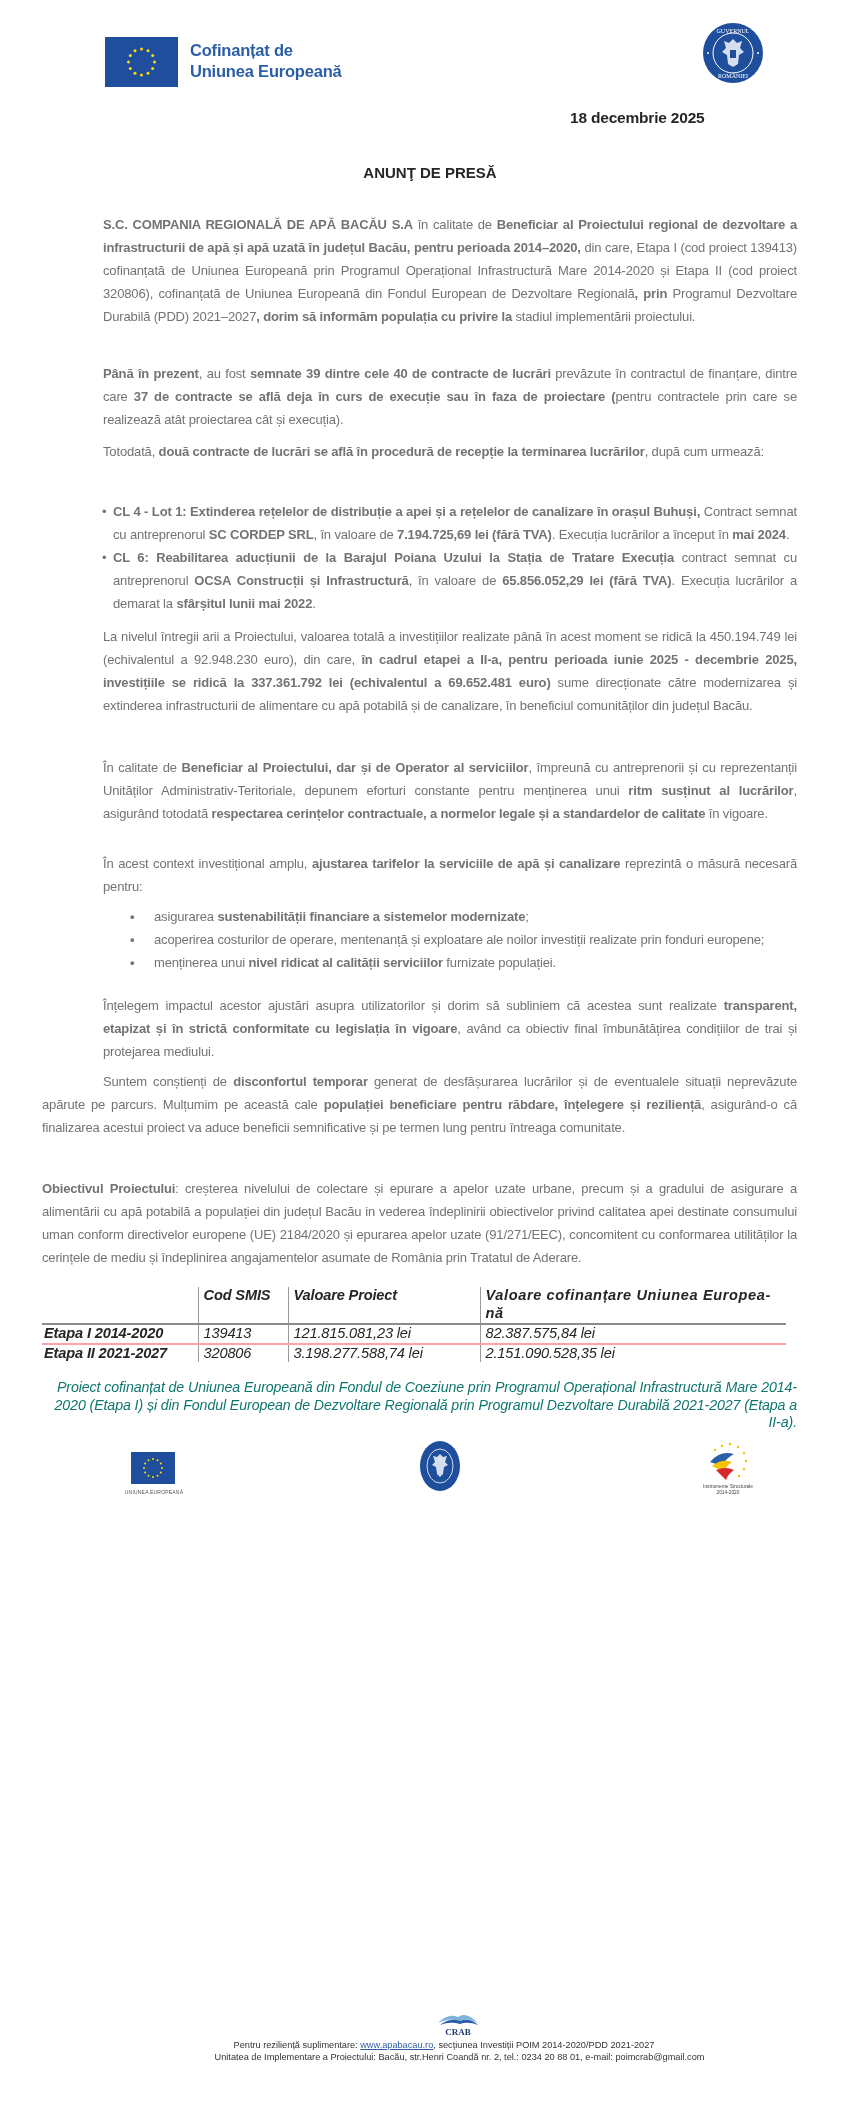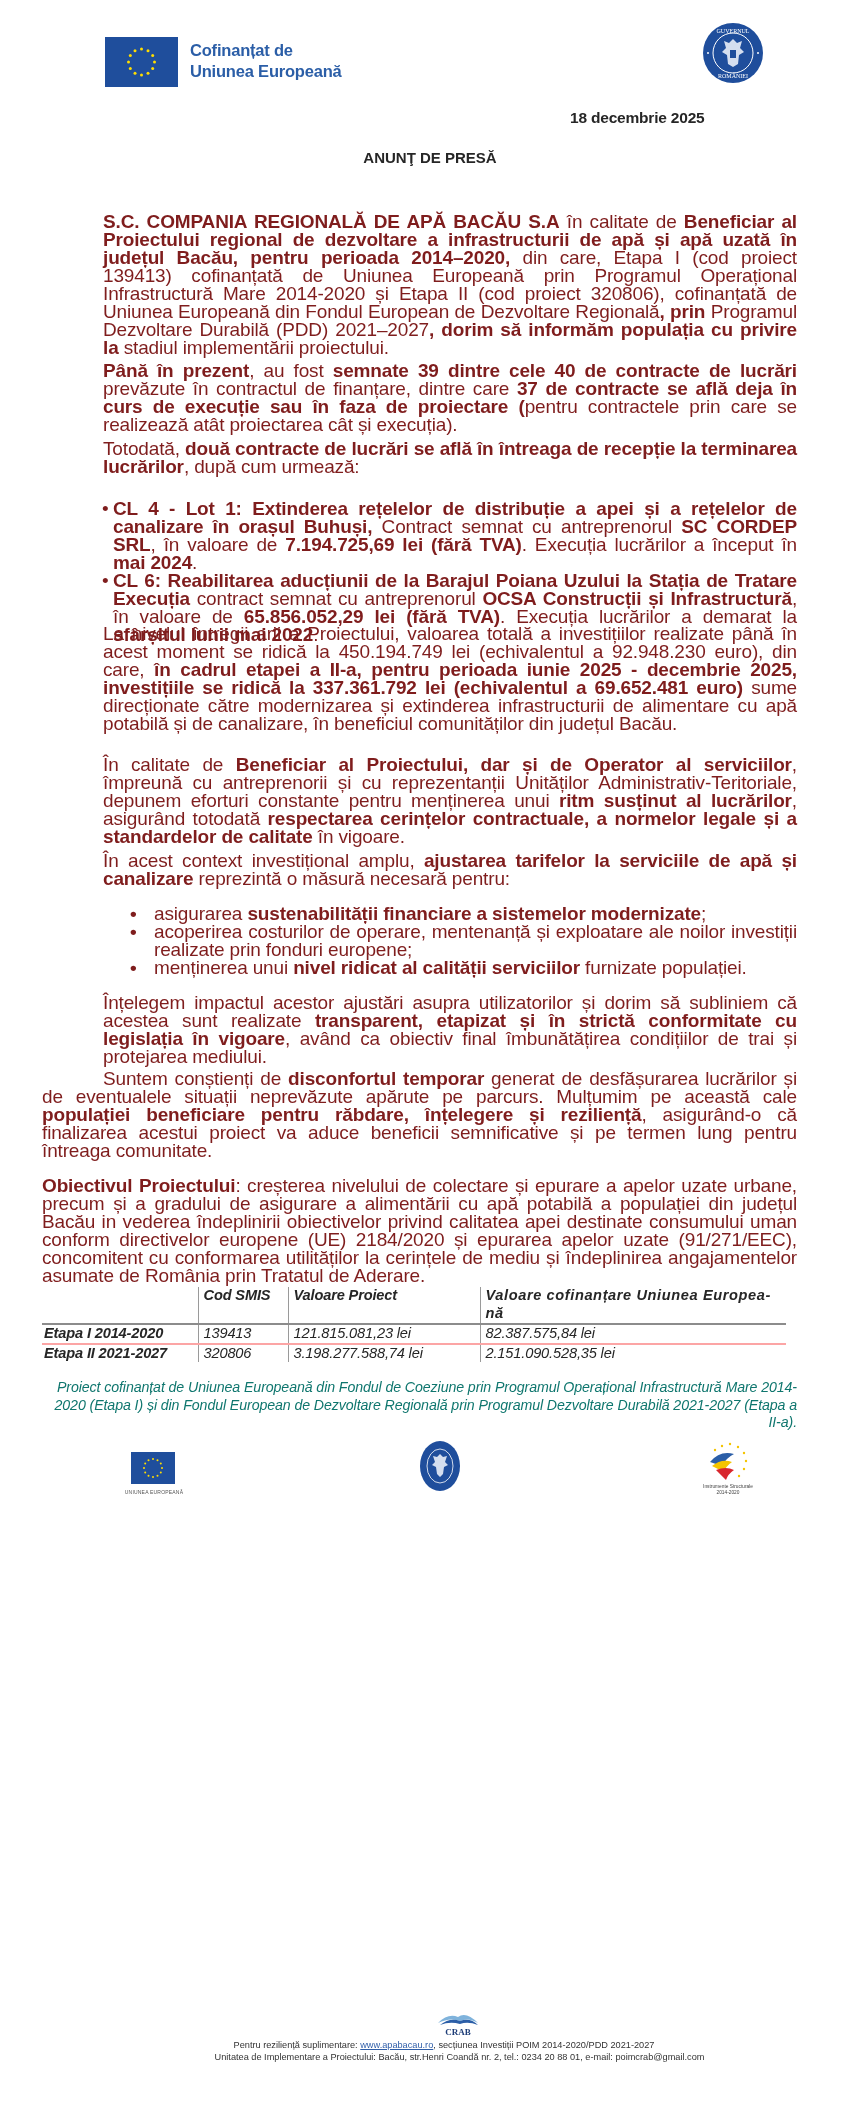--- a/index.html
+++ b/index.html
@@ -12,29 +12,29 @@
   }
   .abs { position: absolute; }
   b, .b { font-weight: bold; }
 
   
   .eu-logo { left: 105px; top: 37px; width: 73px; height: 50px; background: #1f4e9c; }
   .eu-logo svg { display: block; }
   .eu-text { left: 190px; top: 40px; font-size: 16.5px; line-height: 21px; font-weight: bold; color: #2b5ea7; letter-spacing: -0.2px; }
   .gov-seal { left: 702px; top: 22px; width: 62px; height: 62px; }
   .date { left: 570px; top: 109px; font-size: 15.5px; font-weight: bold; color: #262626; letter-spacing: -0.2px; }
-  .title { left: 0; width: 860px; top: 149px; text-align: center; font-size: 15px; font-weight: bold; color: #262626; }
+  .title { left: 0; width: 860px; top: 164px; text-align: center; font-size: 15px; font-weight: bold; color: #262626; }
 
   
   .para {
     position: absolute;
-    font-size: 19px;
-    line-height: 18px;
+    font-size: 13px;
+    line-height: 23px;
     text-align: justify;
-    color: #7f1d1d;
+    color: #737373;
     letter-spacing: -0.15px;
   }
   .w1 { left: 103px; width: 694px; }
   .w2 { left: 42px; width: 755px; }
   .indent { text-indent: 61px; }
 
   ul.contracts { list-style: none; }
   ul.contracts li { position: relative; padding-left: 10px; }
   ul.contracts li::before { content: "\2022"; position: absolute; left: -1px; top: 0; }
 
@@ -118,21 +118,21 @@
 
 <div class="para w1" style="top:213px;">
   <b>S.C. COMPANIA REGIONALĂ DE APĂ BACĂU S.A</b><span> în calitate de </span><b>Beneficiar al Proiectului regional de dezvoltare a infrastructurii de apă și apă uzată în județul Bacău, pentru perioada 2014–2020,</b><span> din care, Etapa I (cod proiect 139413) cofinanțată de Uniunea Europeană prin Programul Operațional Infrastructură Mare 2014-2020 și Etapa II (cod proiect 320806), cofinanțată de Uniunea Europeană din Fondul European de Dezvoltare Regională</span><b>, prin</b><span> Programul Dezvoltare Durabilă (PDD) 2021–2027</span><b>, dorim să informăm populația cu privire la</b><span> stadiul implementării proiectului.</span>
 </div>
 
 <div class="para w1" style="top:362px;">
   <b>Până în prezent</b><span>, au fost </span><b>semnate 39 dintre cele 40 de contracte de lucrări</b><span> prevăzute în contractul de finanțare, dintre care </span><b>37 de contracte se află deja în curs de execuție sau în faza de proiectare (</b><span>pentru contractele prin care se realizează atât proiectarea cât și execuția).</span>
 </div>
 
 <div class="para w1" style="top:440px;">
-  <span>Totodată, </span><b>două contracte de lucrări se află în întreaga de recepție la terminarea lucrărilor</b><span>, după cum urmează:</span>
+  <span>Totodată, </span><b>două contracte de lucrări se află în procedură de recepție la terminarea lucrărilor</b><span>, după cum urmează:</span>
 </div>
 
 <ul class="para w1 contracts" style="top:500px;">
   <li>
     <b>CL 4 - Lot 1: Extinderea rețelelor de distribuție a apei și a rețelelor de canalizare în orașul Buhuși,</b><span> Contract semnat cu antreprenorul </span><b>SC CORDEP SRL</b><span>, în valoare de </span><b>7.194.725,69 lei (fără TVA)</b><span>. Execuția lucrărilor a început în </span><b>mai 2024</b><span>.</span>
   </li>
   <li>
     <b>CL 6: Reabilitarea aducțiunii de la Barajul Poiana Uzului la Stația de Tratare Execuția</b><span> contract semnat cu antreprenorul </span><b>OCSA Construcții și Infrastructură</b><span>, în valoare de </span><b>65.856.052,29 lei (fără TVA)</b><span>. Execuția lucrărilor a demarat la </span><b>sfârșitul lunii mai 2022</b><span>.</span>
   </li>
 </ul>

